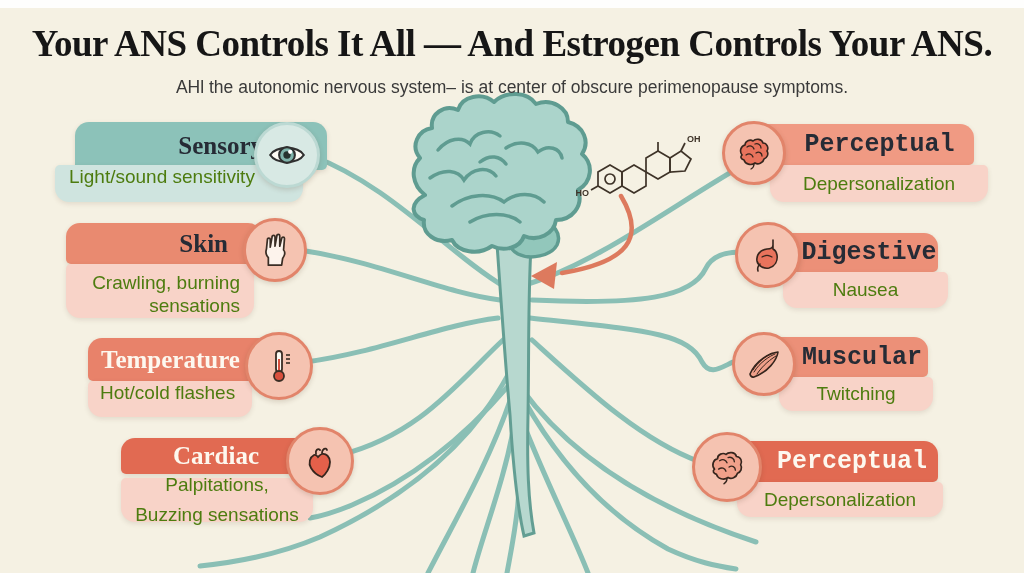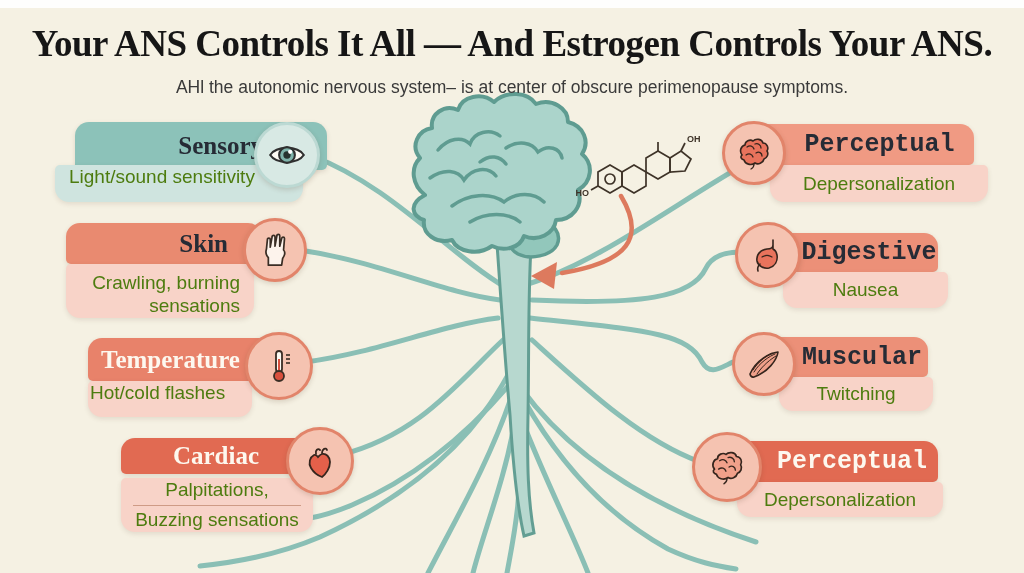--- a/index.html
+++ b/index.html
@@ -147,40 +147,40 @@
     <svg width="38" height="38" viewBox="0 0 40 40">
       <path d="M13,36 L13,28 C11,26 10,22 11,19 L12,9 C12,7 15,7 15,9 L15,17
                L17,6 C17,4 20,4 20,6 L20,16 L22,5 C22,3 25,3 25,5 L25,16
                L27,8 C27,6 30,6 30,8 L29,20 C31,22 30,26 28,29 L27,36 Z" fill="#fdf3ec" stroke="#3a2d24" stroke-width="1.8" stroke-linejoin="round"></path>
     </svg>
   </div>
 
   <div class="hdr white-text al-l" style="left:88px;top:338px;width:192px;height:43px;background:#e8826a;border-radius:14px 14px 5px 5px;padding-left:13px;box-sizing:border-box;">
     <span>Temperature</span>
   </div>
-  <div class="sub pink al-l" style="left:88px;top:381px;width:164px;height:36px;padding-left:2px;box-sizing:border-box;">
+  <div class="sub pink al-l" style="left:88px;top:381px;width:164px;height:36px;padding-left:12px;box-sizing:border-box;">
     <span>Hot/cold flashes</span>
   </div>
   <div class="circle warm-circle" style="left:245px;top:332px;width:62px;height:62px;">
     <svg width="40" height="40" viewBox="0 0 40 40">
       <rect x="17" y="5" width="6" height="21" rx="3" fill="#fdfbf4" stroke="#3a2d24" stroke-width="1.8"></rect>
       <rect x="19" y="13" width="2" height="13" fill="#d94f3d"></rect>
       <circle cx="20" cy="30" r="5" fill="#d94f3d" stroke="#3a2d24" stroke-width="1.8"></circle>
       <g stroke="#3a2d24" stroke-width="1.6">
         <line x1="27" y1="9" x2="31" y2="9"></line>
         <line x1="27" y1="13" x2="31" y2="13"></line>
         <line x1="27" y1="17" x2="31" y2="17"></line>
       </g>
     </svg>
   </div>
 
   <div class="hdr salmon-strong white-text al-r" style="left:121px;top:438px;width:190px;height:36px;border-radius:14px 14px 5px 5px;padding-right:52px;box-sizing:border-box;">
     <span>Cardiac</span>
   </div>
-  <div class="sub pink al-c" style="left:121px;top:478px;width:192px;height:54px;box-sizing:border-box;">
+  <div class="sub pink al-c" style="left:121px;top:478px;width:192px;height:44px;box-sizing:border-box;">
     <span>Palpitations,</span>
     <div class="divider"></div>
     <span>Buzzing sensations</span>
   </div>
   <div class="circle warm-circle" style="left:286px;top:427px;width:62px;height:62px;">
     <svg width="40" height="40" viewBox="0 0 40 40">
       <path d="M14,14 C10,16 8,22 11,27 C14,32 19,35 22,36 C26,33 30,27 30,21
                C30,16 26,12 22,13 C20,13.5 19,15 18,16 C17,14.5 16,13.5 14,14 Z" fill="#e4604a" stroke="#35251d" stroke-width="1.8"></path>
       <path d="M16,13 C15,9 18,7 20,9 M22,12 C22,8 26,6 27,9" fill="none" stroke="#35251d" stroke-width="1.8" stroke-linecap="round"></path>
     </svg>

